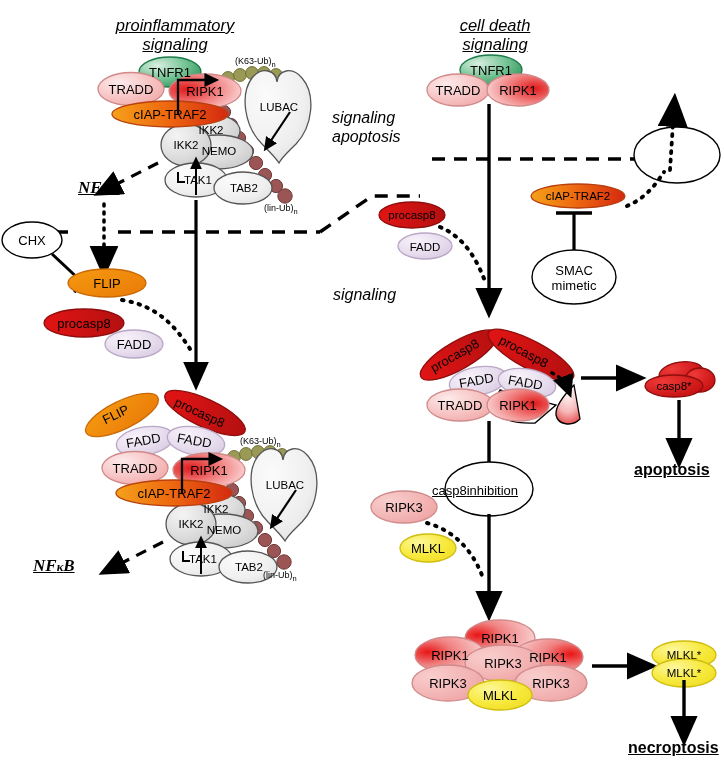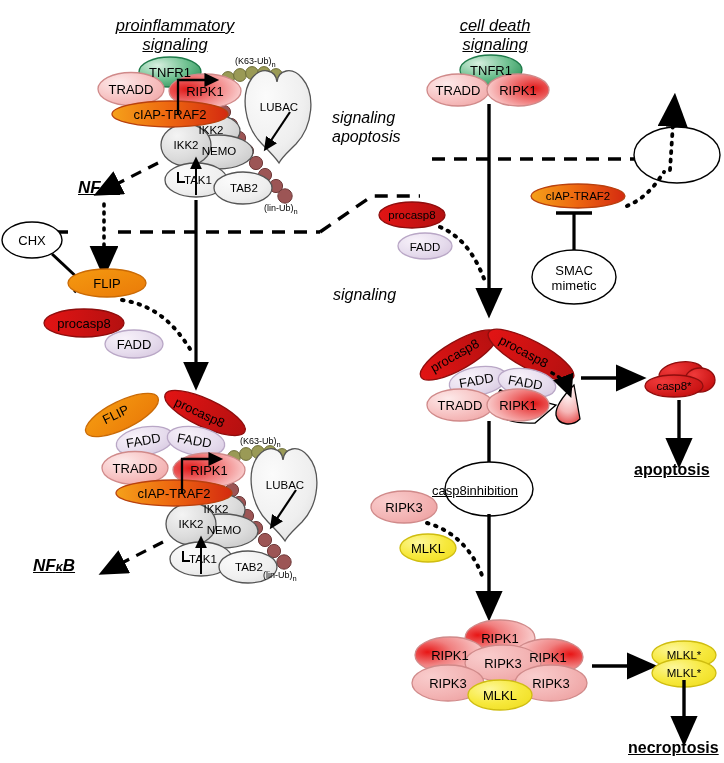--- a/index.html
+++ b/index.html
@@ -5,21 +5,21 @@
   html,body{margin:0;padding:0;background:#ffffff;}
   body{width:724px;height:763px;overflow:hidden;font-family:"Liberation Sans",sans-serif;}
   #stage{position:relative;width:724px;height:763px;background:#fff;}
   #svgroot{position:absolute;left:0;top:0;width:724px;height:763px;}
   .hdr{position:absolute;font-style:italic;font-weight:normal;font-size:16.5px;color:#000;
        text-align:center;text-decoration:underline;line-height:19px;white-space:nowrap;}
   .annot{position:absolute;font-style:italic;font-size:16px;color:#000;line-height:19px;white-space:nowrap;}
   .outcome{position:absolute;font-weight:bold;font-size:16px;color:#000;
            text-decoration:underline;white-space:nowrap;}
   .nfkb{position:absolute;font-style:italic;font-weight:bold;font-size:17px;color:#000;
-        text-decoration:underline;white-space:nowrap;}
+        text-decoration:underline;white-space:nowrap;font-family:Liberation Serif, serif;}
   .nfkb .kk{font-size:12.5px;}
   .ubl{position:absolute;font-size:9px;color:#000;white-space:nowrap;}
   .ubl sub{font-size:7.5px;}
   .nodetxt{position:absolute;font-size:13px;color:#000;white-space:nowrap;
            transform-origin:center center;pointer-events:none;}
   .nodetxt.sm{font-size:11.5px;}
   .ctr{position:absolute;display:flex;align-items:center;justify-content:center;
        text-align:center;line-height:13px;}
 </style>
 </head>

